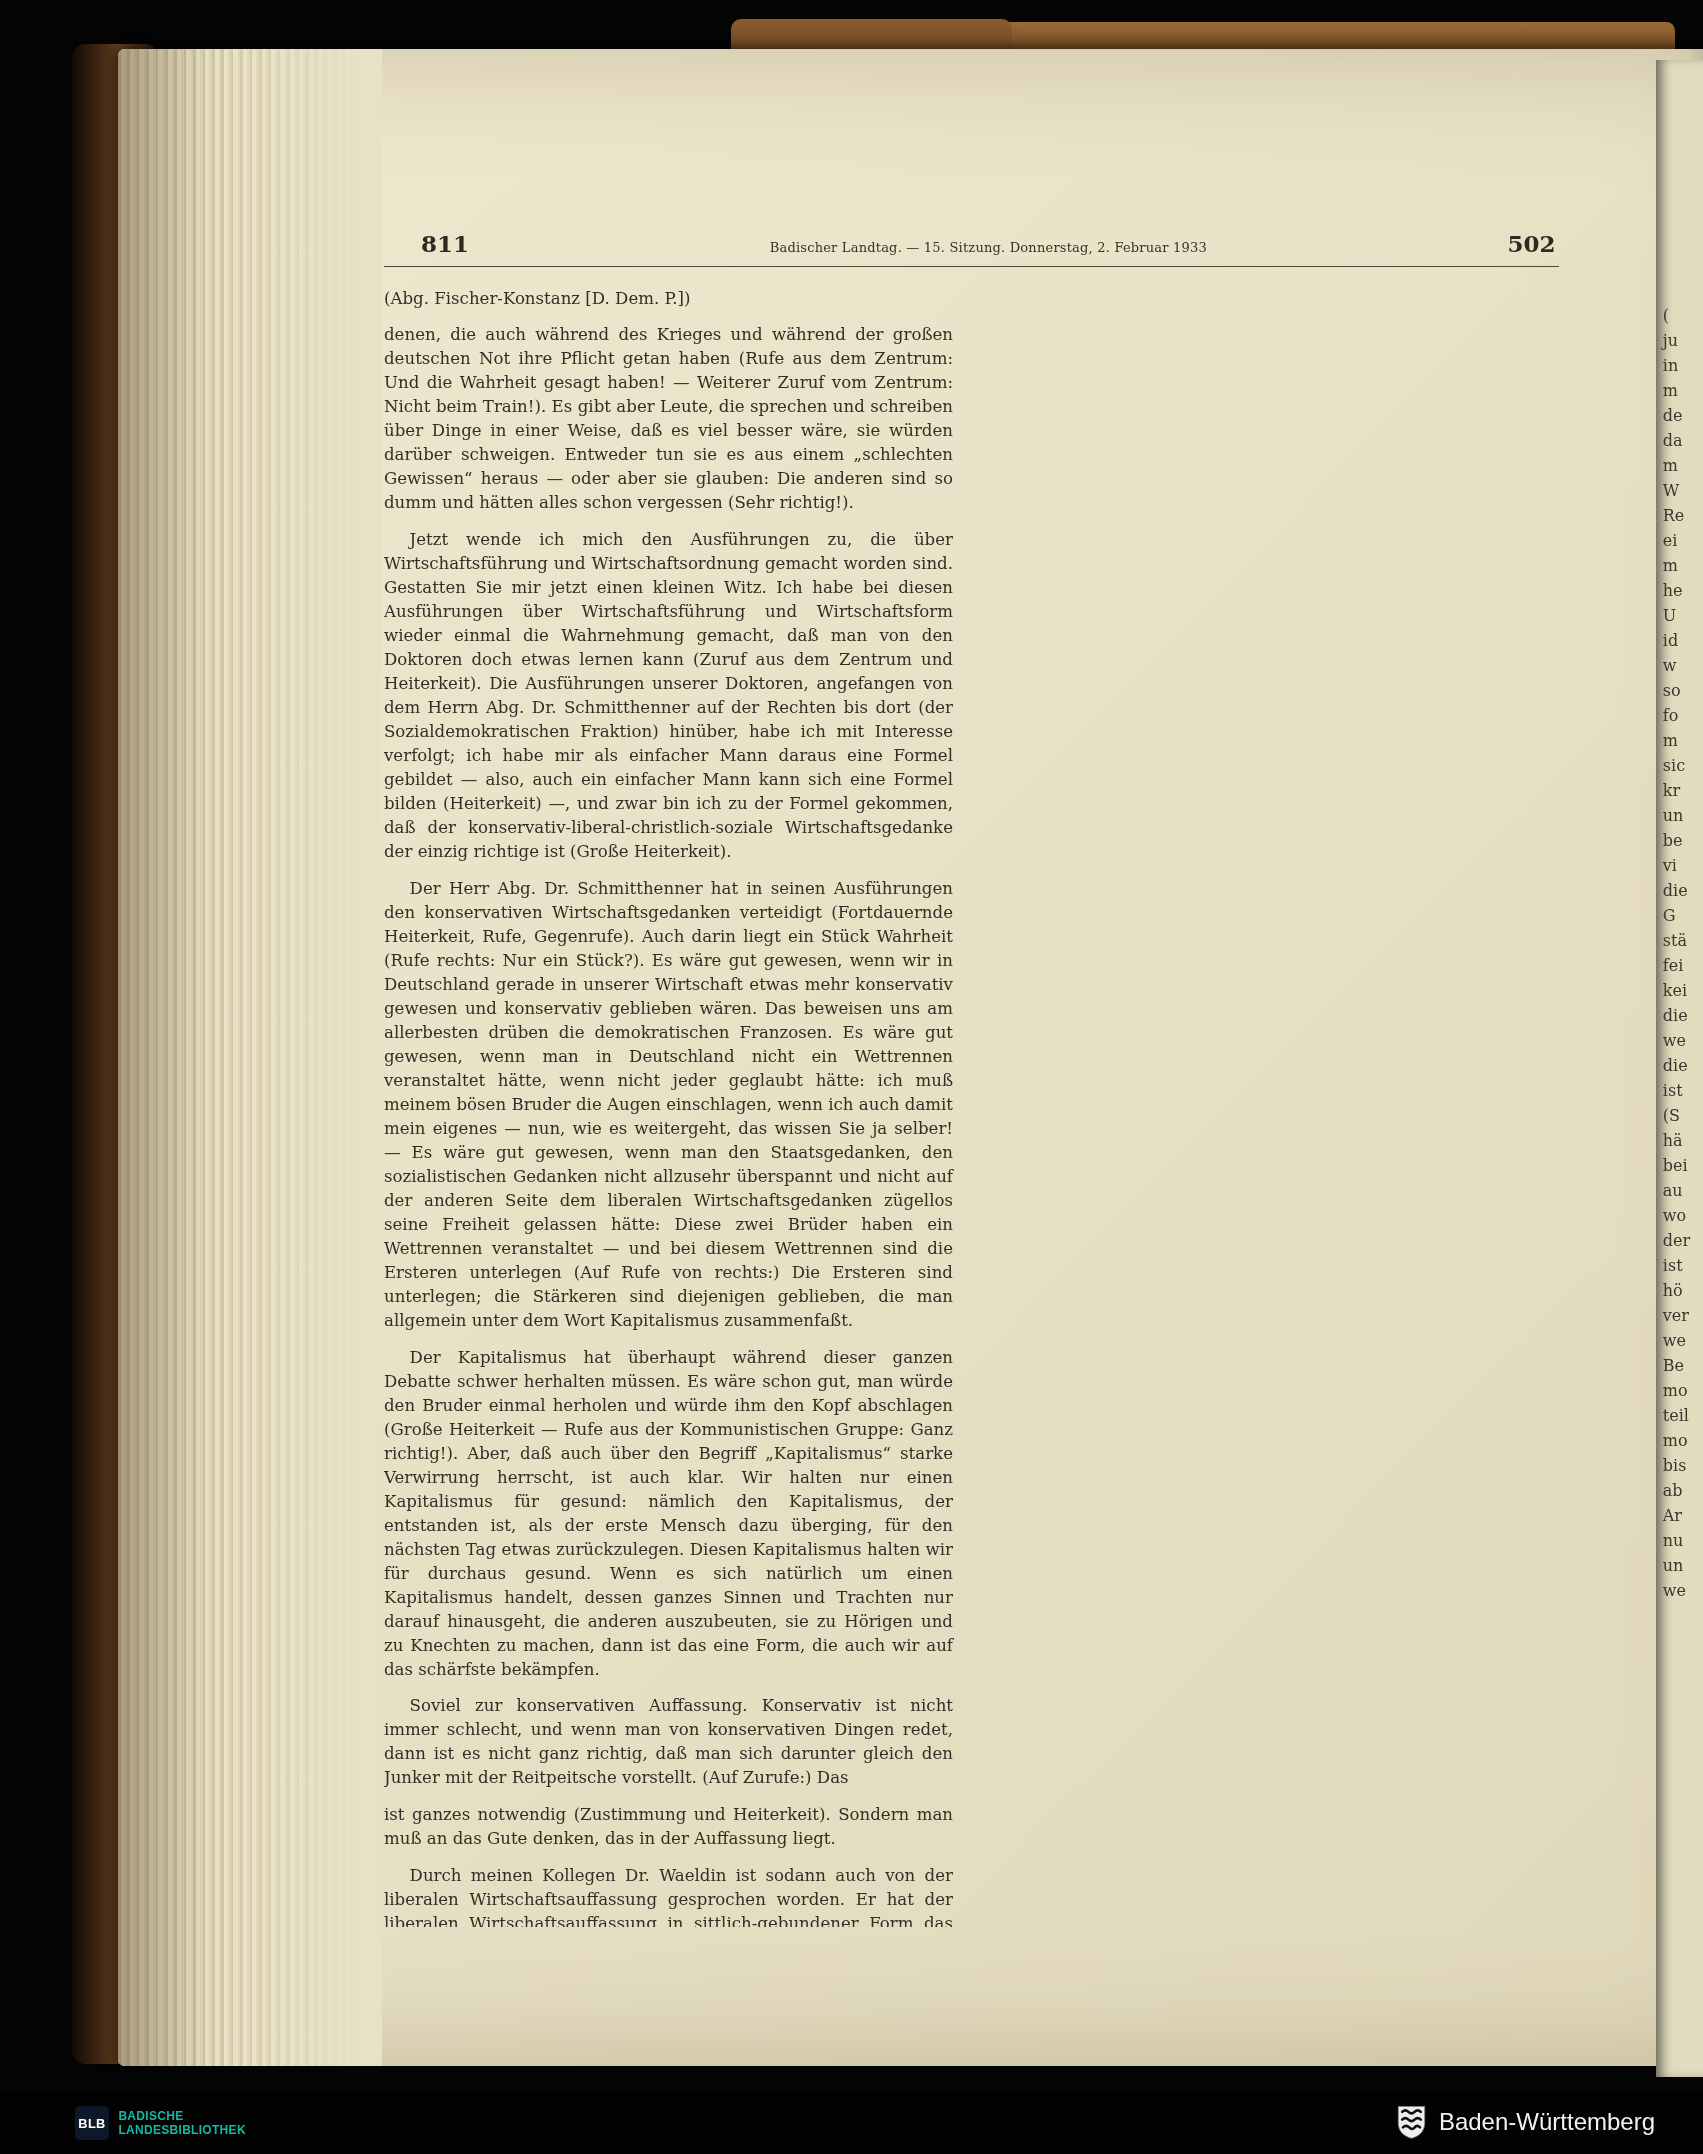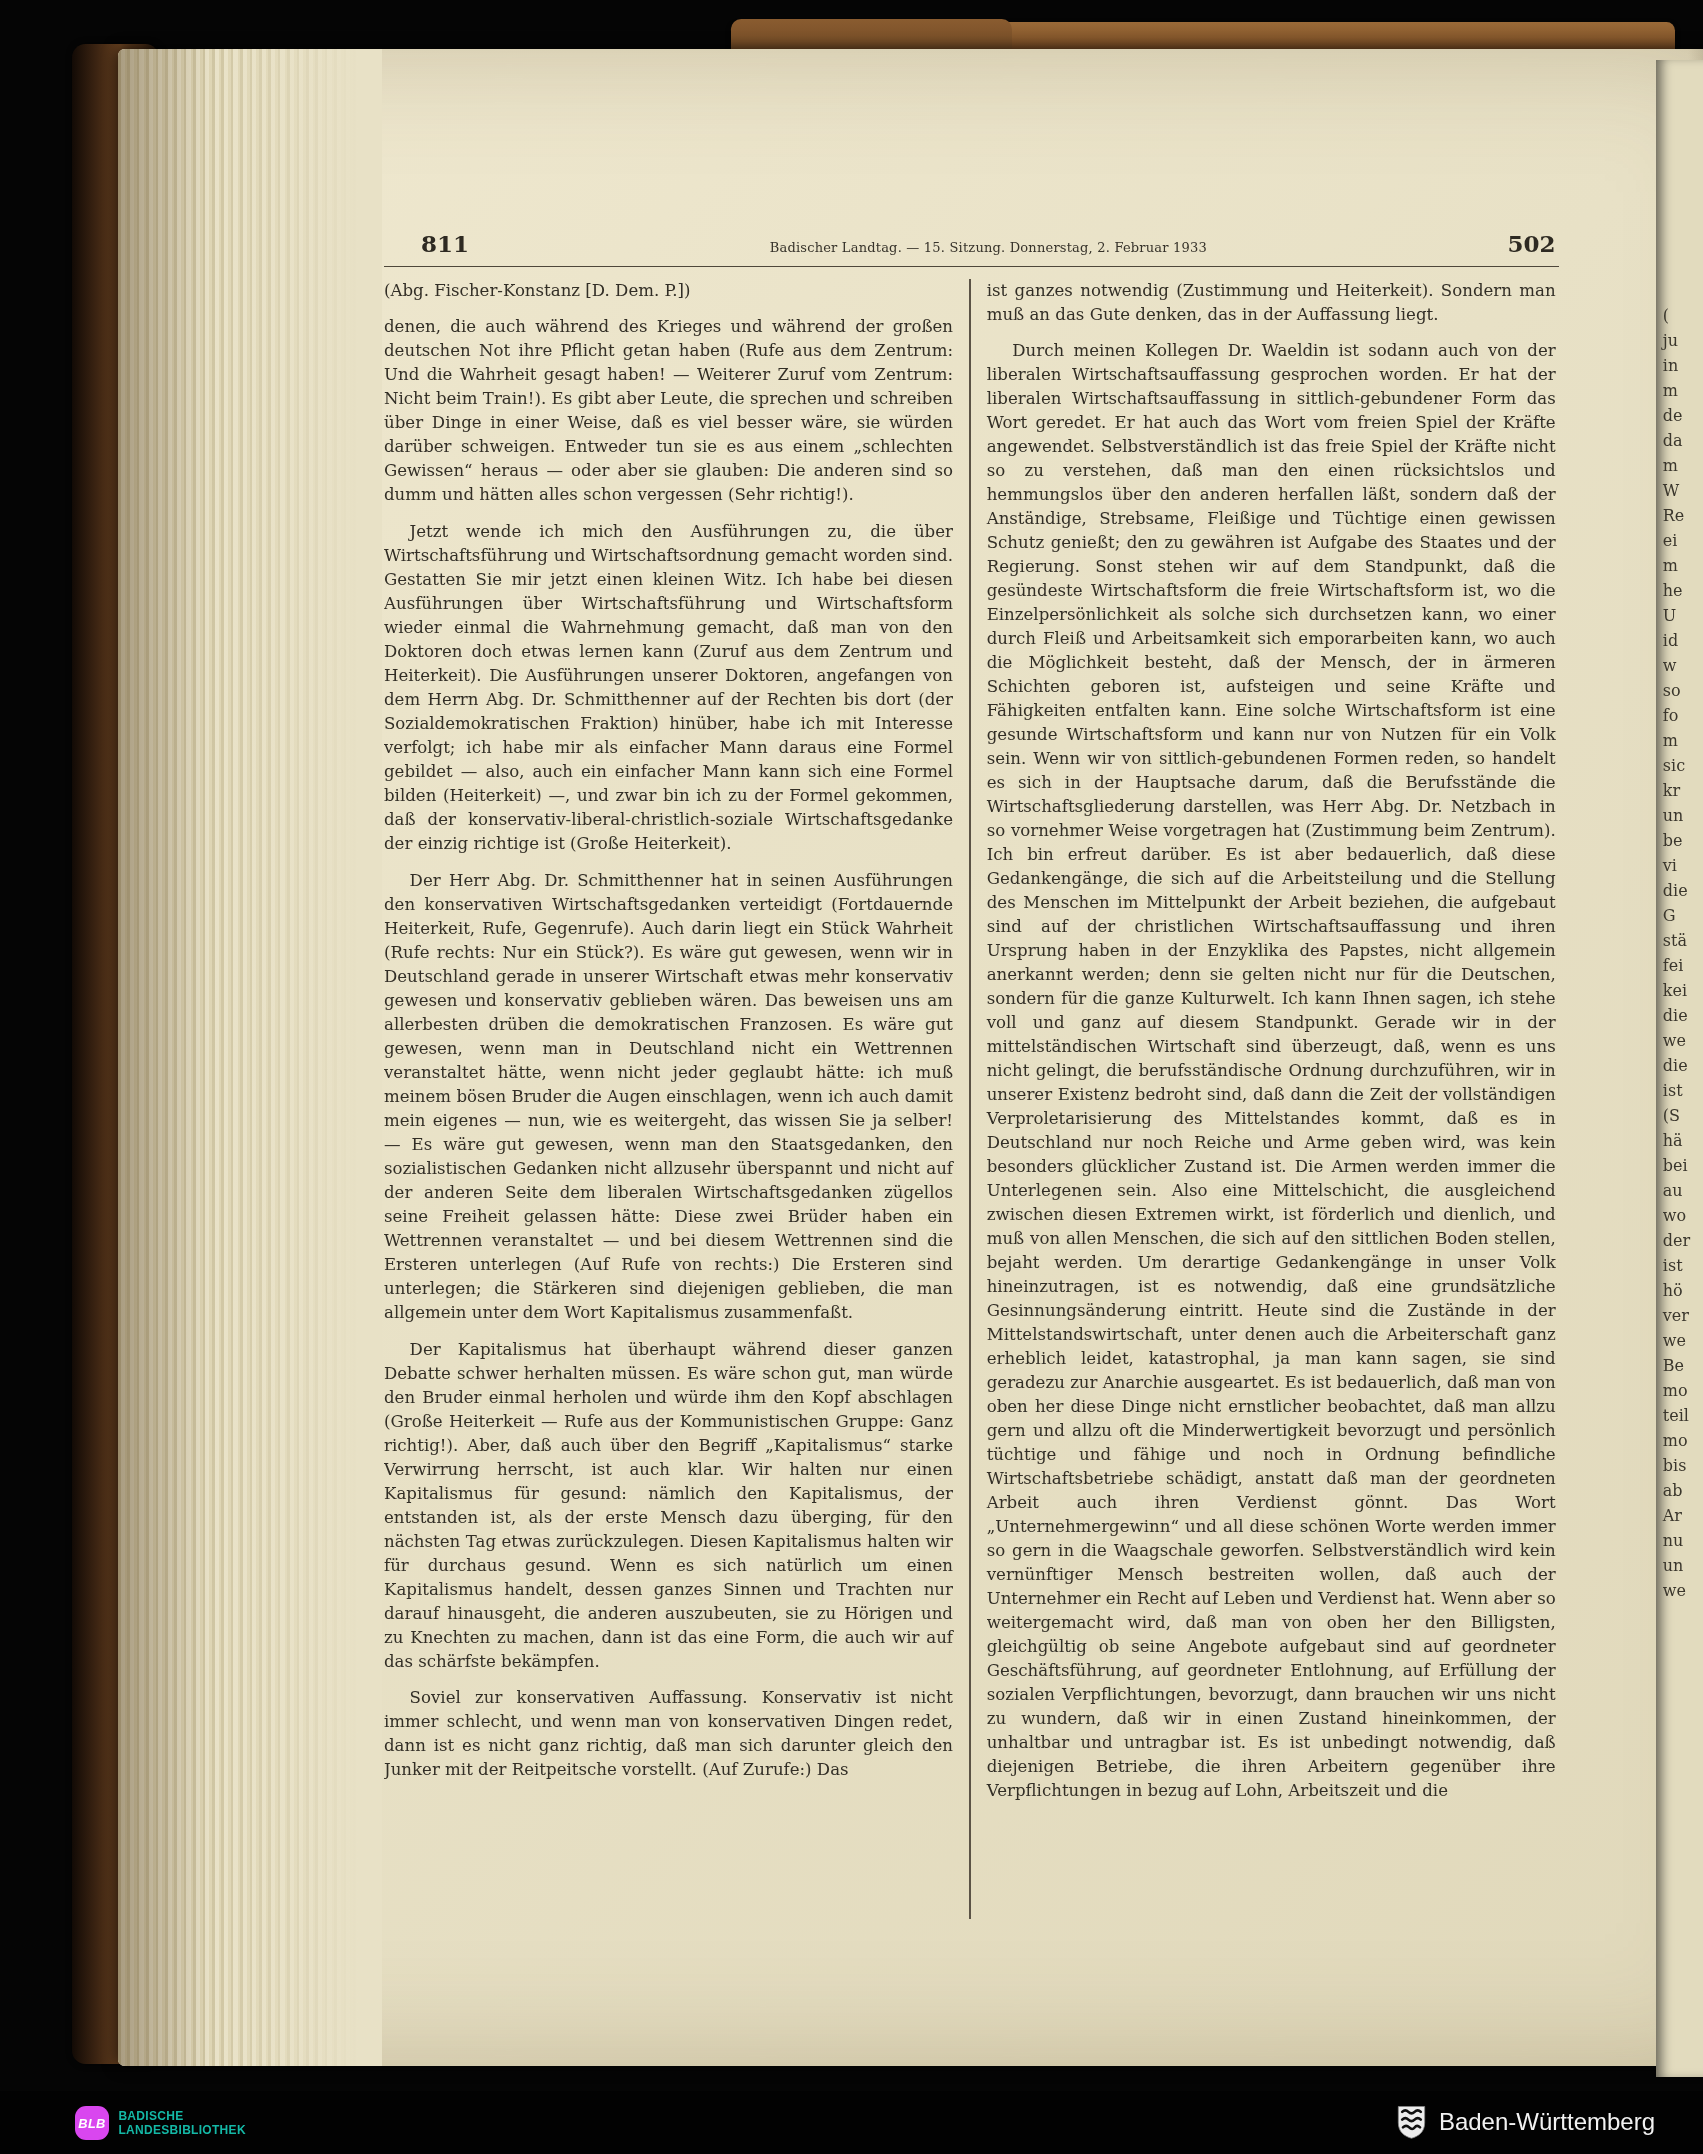--- a/index.html
+++ b/index.html
@@ -27,34 +27,34 @@
   .next-page{position:absolute;left:1656px;top:60px;width:48px;height:2017px;background:#e2dbbe;
          box-shadow:inset 10.2px 0 12px -5.1px rgba(0,0,0,.55);overflow:hidden;}
   .edge-text{white-space:pre-line;font-size:16px;line-height:25px;color:#3a362c;padding:243px 0 0 6.8px;}
 
   
   .page-content{position:absolute;left:266px;top:181px;width:1175px;}
   .header-row{display:flex;align-items:baseline;justify-content:space-between;padding:0 3.4px 0 37px;}
   .pageno{font-weight:bold;font-size:23px;color:#2e2a22;}
   .running-header{font-size:13px;color:#3531270;color:#36322a;letter-spacing:0.2px;}
   .header-rule{border:none;border-top:1.7px solid #4e473a;margin:8.5px 0 0 0;}
-  .columns{display:flex;margin-top:12px;height:1640px;overflow:hidden;}
+  .columns{display:flex;margin-top:20px;height:1640px;overflow:hidden;flex-direction:column;}
   .col{width:569px;font-size:16.6px;line-height:24px;color:#322e26;text-align:justify;
        hyphens:auto;-webkit-hyphens:auto;}
   .col-divider{width:1.7px;background:#5b5346;margin:0 16px;align-self:stretch;}
   .col p{margin:0 0 12.8px 0;}
   .col p.indent{text-indent:25.6px;}
   .speaker{margin:0 0 12px 0;font-size:16.6px;}
 
   
   .footer{position:absolute;left:0;bottom:0;width:100%;height:63px;background:#020202;
           font-family:"Liberation Sans", sans-serif;}
   .footer-left{position:absolute;left:75px;bottom:13.6px;display:flex;align-items:center;gap:9.4px;cursor:pointer;}
-  .blb-badge{width:34px;height:34px;border-radius:11px;background:#d946ef;color:#fff;font-weight:bold;
-             font-size:12.8px;display:flex;align-items:center;justify-content:center;letter-spacing:0.4px;font-style:italic;}
+  .blb-badge{width:34px;height:34px;border-radius:5px;background:#0f172a;color:#fff;font-weight:bold;
+             font-size:12.8px;display:flex;align-items:center;justify-content:center;letter-spacing:0.4px;}
   .blb-name{color:#14b8a6;font-weight:bold;font-size:12px;line-height:14.5px;letter-spacing:0.3px;}
   .footer-right{position:absolute;right:49px;bottom:13.6px;display:flex;align-items:center;gap:12px;cursor:pointer;}
   .bw-name{color:#f2f2f2;font-size:24px;}
   .bw-crest svg{display:block;}
 </style>
 </head>
 <body>
 
 <div class="stage">
 

